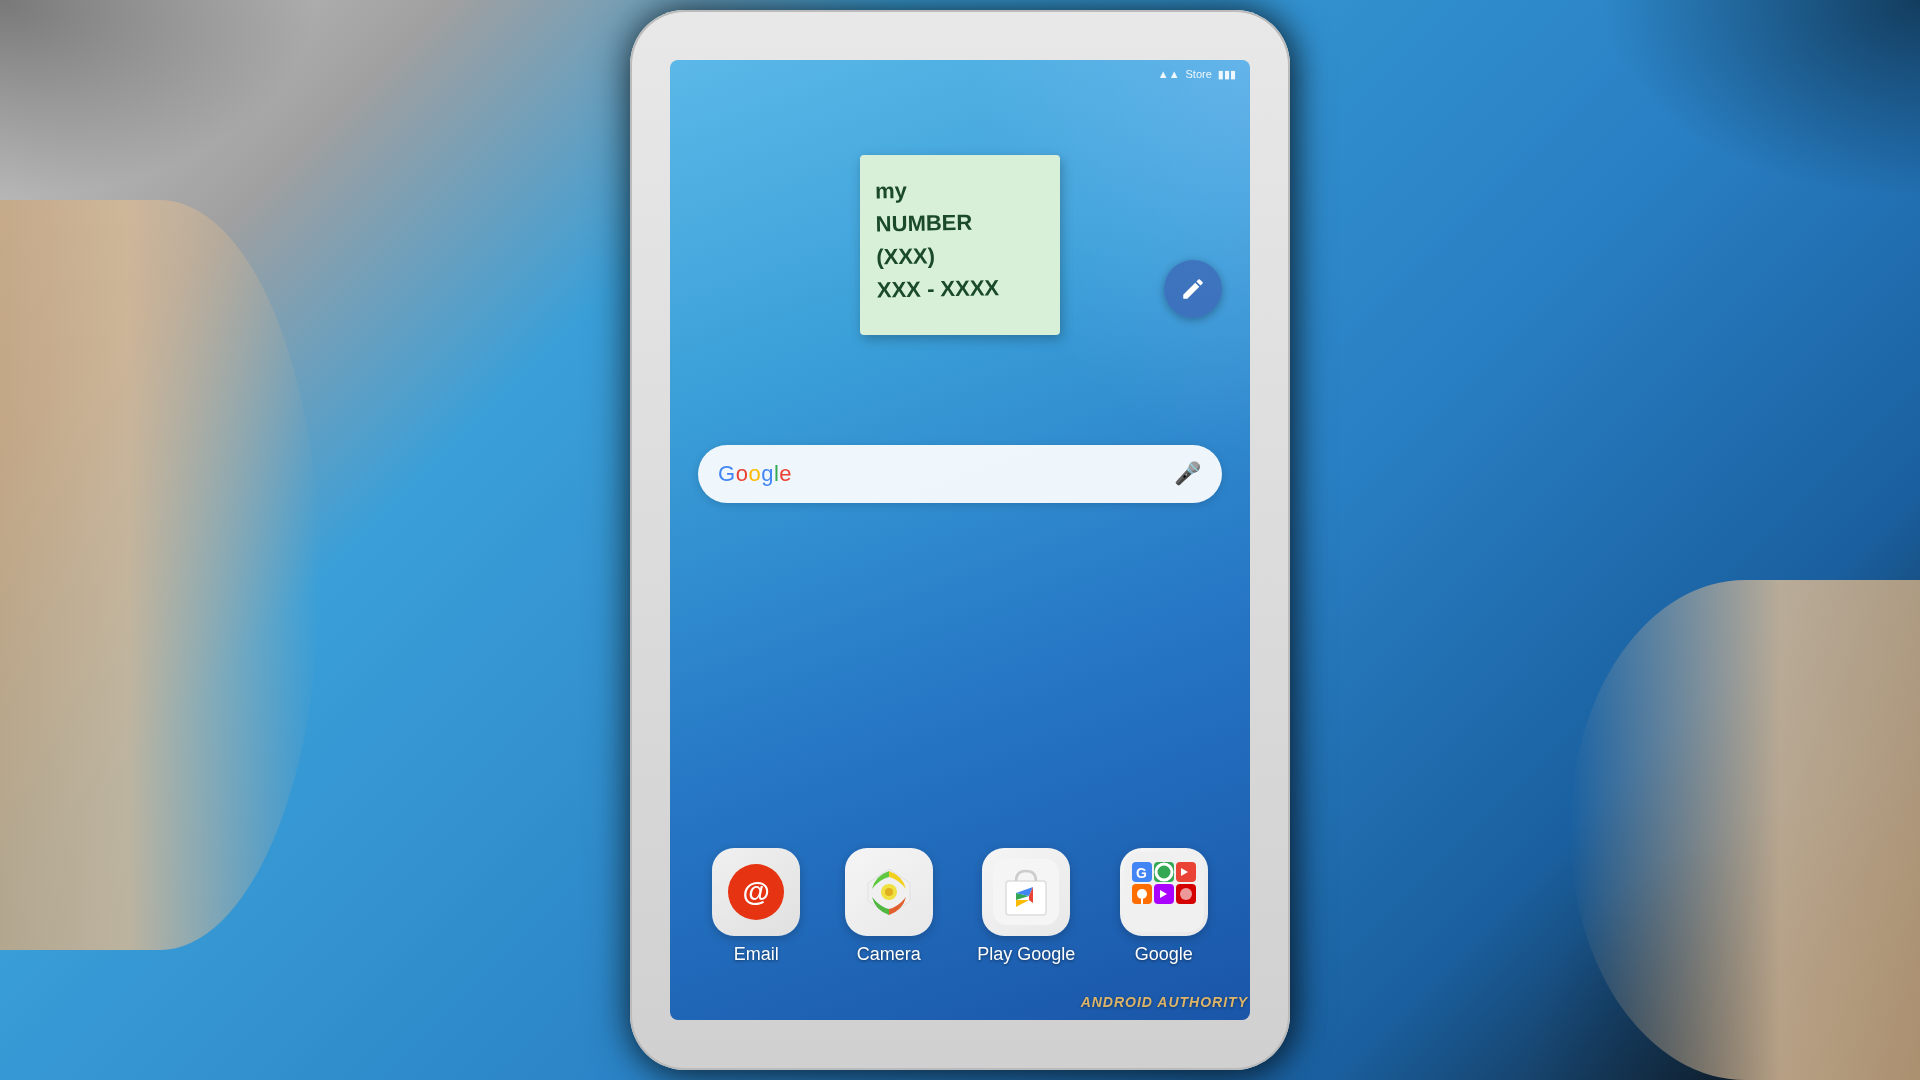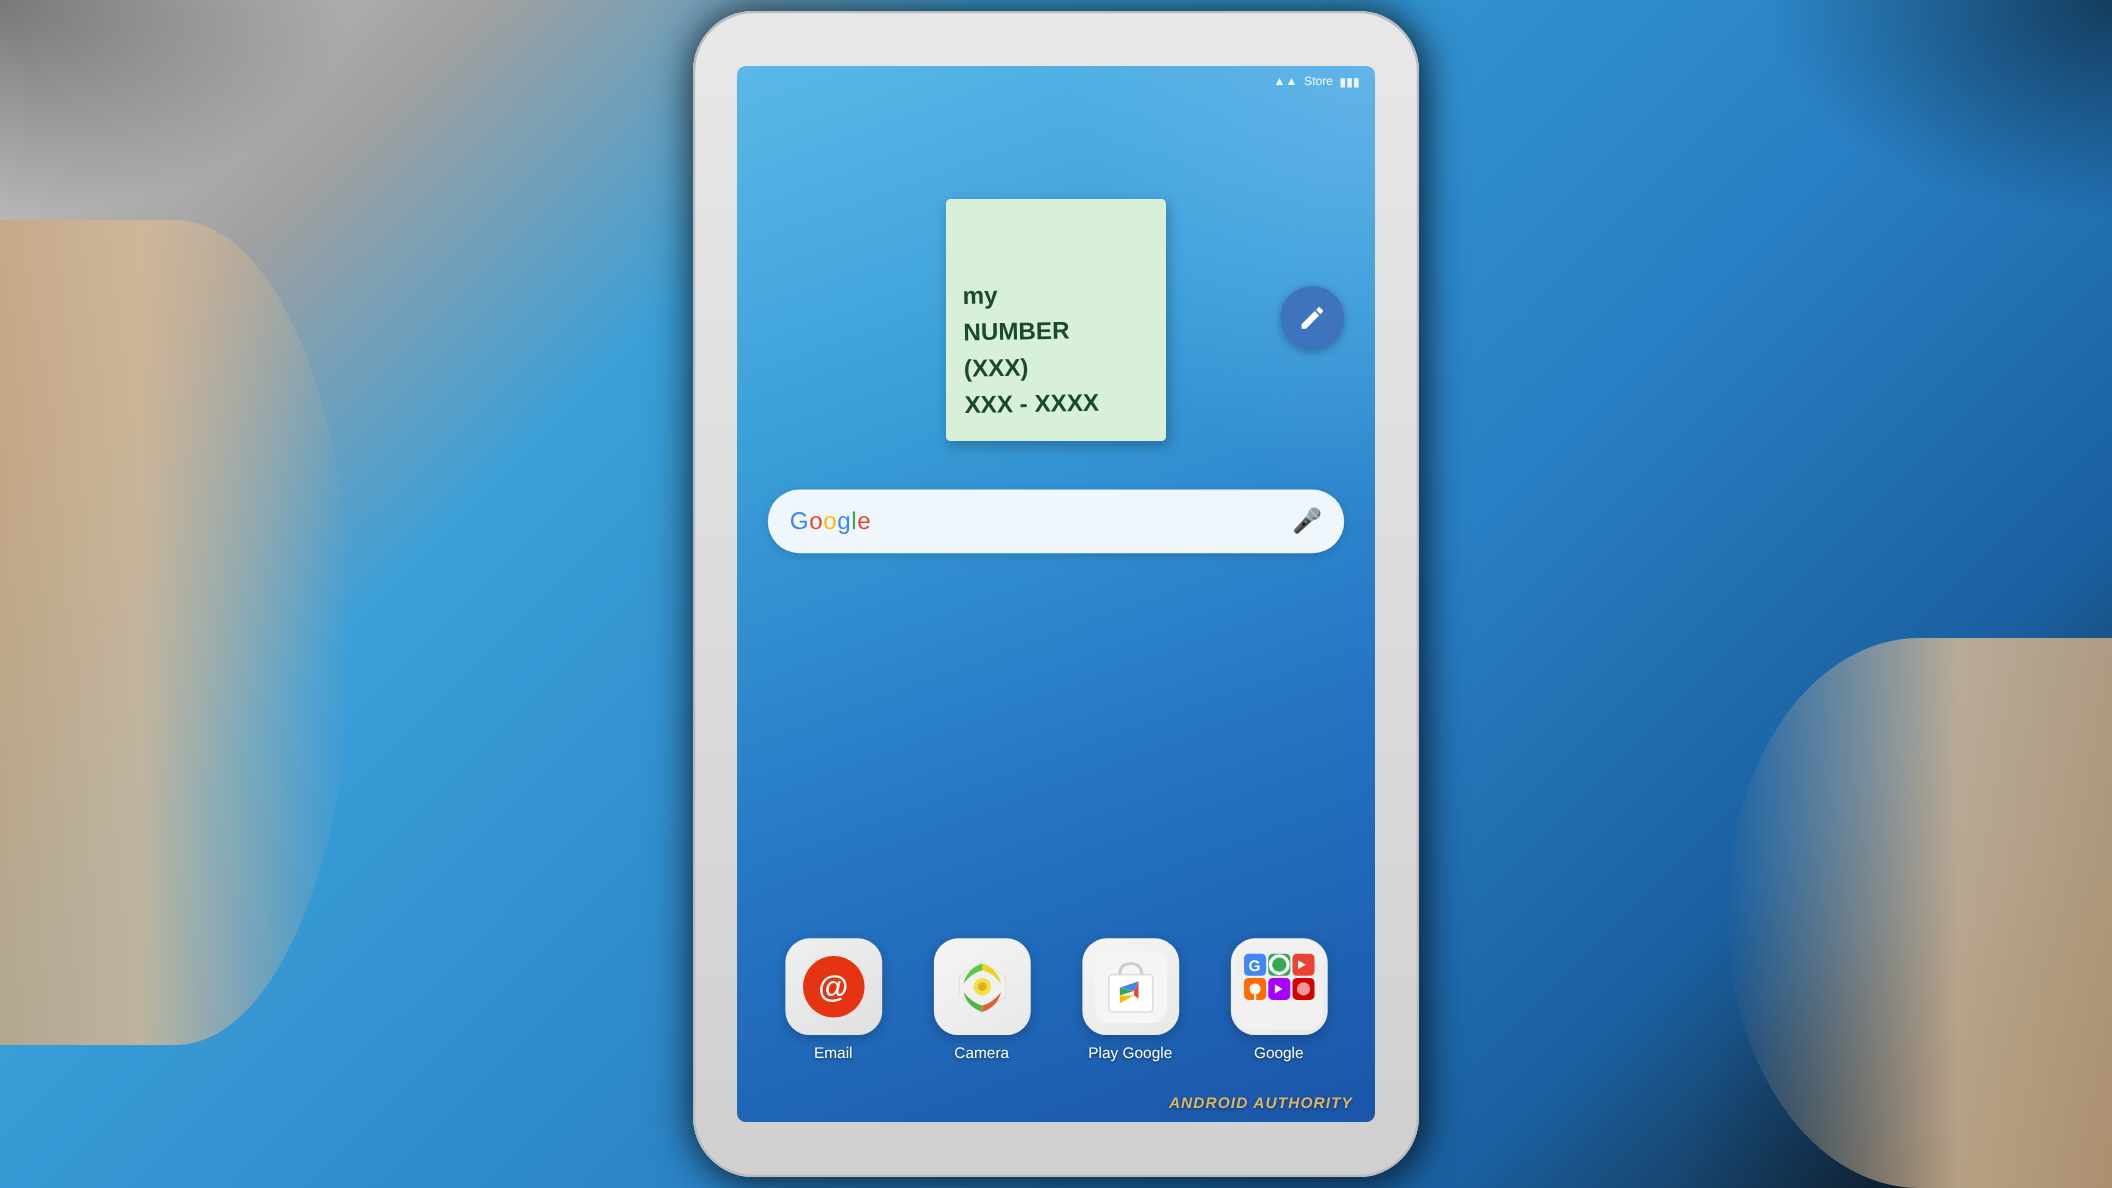--- a/index.html
+++ b/index.html
@@ -114,29 +114,28 @@
       opacity: 0.9;
     }
 
     
     .sticky-note {
       position: absolute;
       top: 95px;
       left: 50%;
       transform: translateX(-50%);
       width: 200px;
-      height: 220px;
+      height: 180px;
       background: #d8f0d8;
       border-radius: 4px;
       box-shadow: 2px 4px 12px rgba(0,0,0,0.25);
       padding: 18px 16px;
       display: flex;
       flex-direction: column;
-      justify-content: flex-end;
-      margin-top: 26px;
+      justify-content: flex-start;
     }
 
     .sticky-note-text {
       font-family: 'Segoe UI', cursive, sans-serif;
       font-size: 22px;
       color: #1a4a2a;
       line-height: 1.5;
       font-weight: 600;
       
       transform: rotate(-1deg);
@@ -222,21 +221,21 @@
       border-radius: 22px;
       display: flex;
       align-items: center;
       justify-content: center;
       position: relative;
       overflow: hidden;
     }
 
     .app-label {
       color: white;
-      font-size: 14px;
+      font-size: 18px;
       font-weight: 400;
       text-shadow: 0 1px 3px rgba(0,0,0,0.5);
       text-align: center;
     }
 
     
     .email-icon {
       background: linear-gradient(145deg, #f0f0f0, #e0e0e0);
       box-shadow: 0 3px 10px rgba(0,0,0,0.2);
     }
@@ -300,21 +299,21 @@
     
     .google-folder {
       background: linear-gradient(145deg, #f5f5f5, #e8e8e8);
       box-shadow: 0 3px 10px rgba(0,0,0,0.2);
     }
 
     
     .watermark {
       position: absolute;
       bottom: 10px;
-      right: 20px;
+      right: 2px;
       color: rgba(255,200,100,0.85);
       font-size: 14px;
       font-weight: 700;
       font-style: italic;
       letter-spacing: 1px;
       text-shadow: 0 1px 3px rgba(0,0,0,0.4);
     }
 
     
     .dark-corner-tl {

